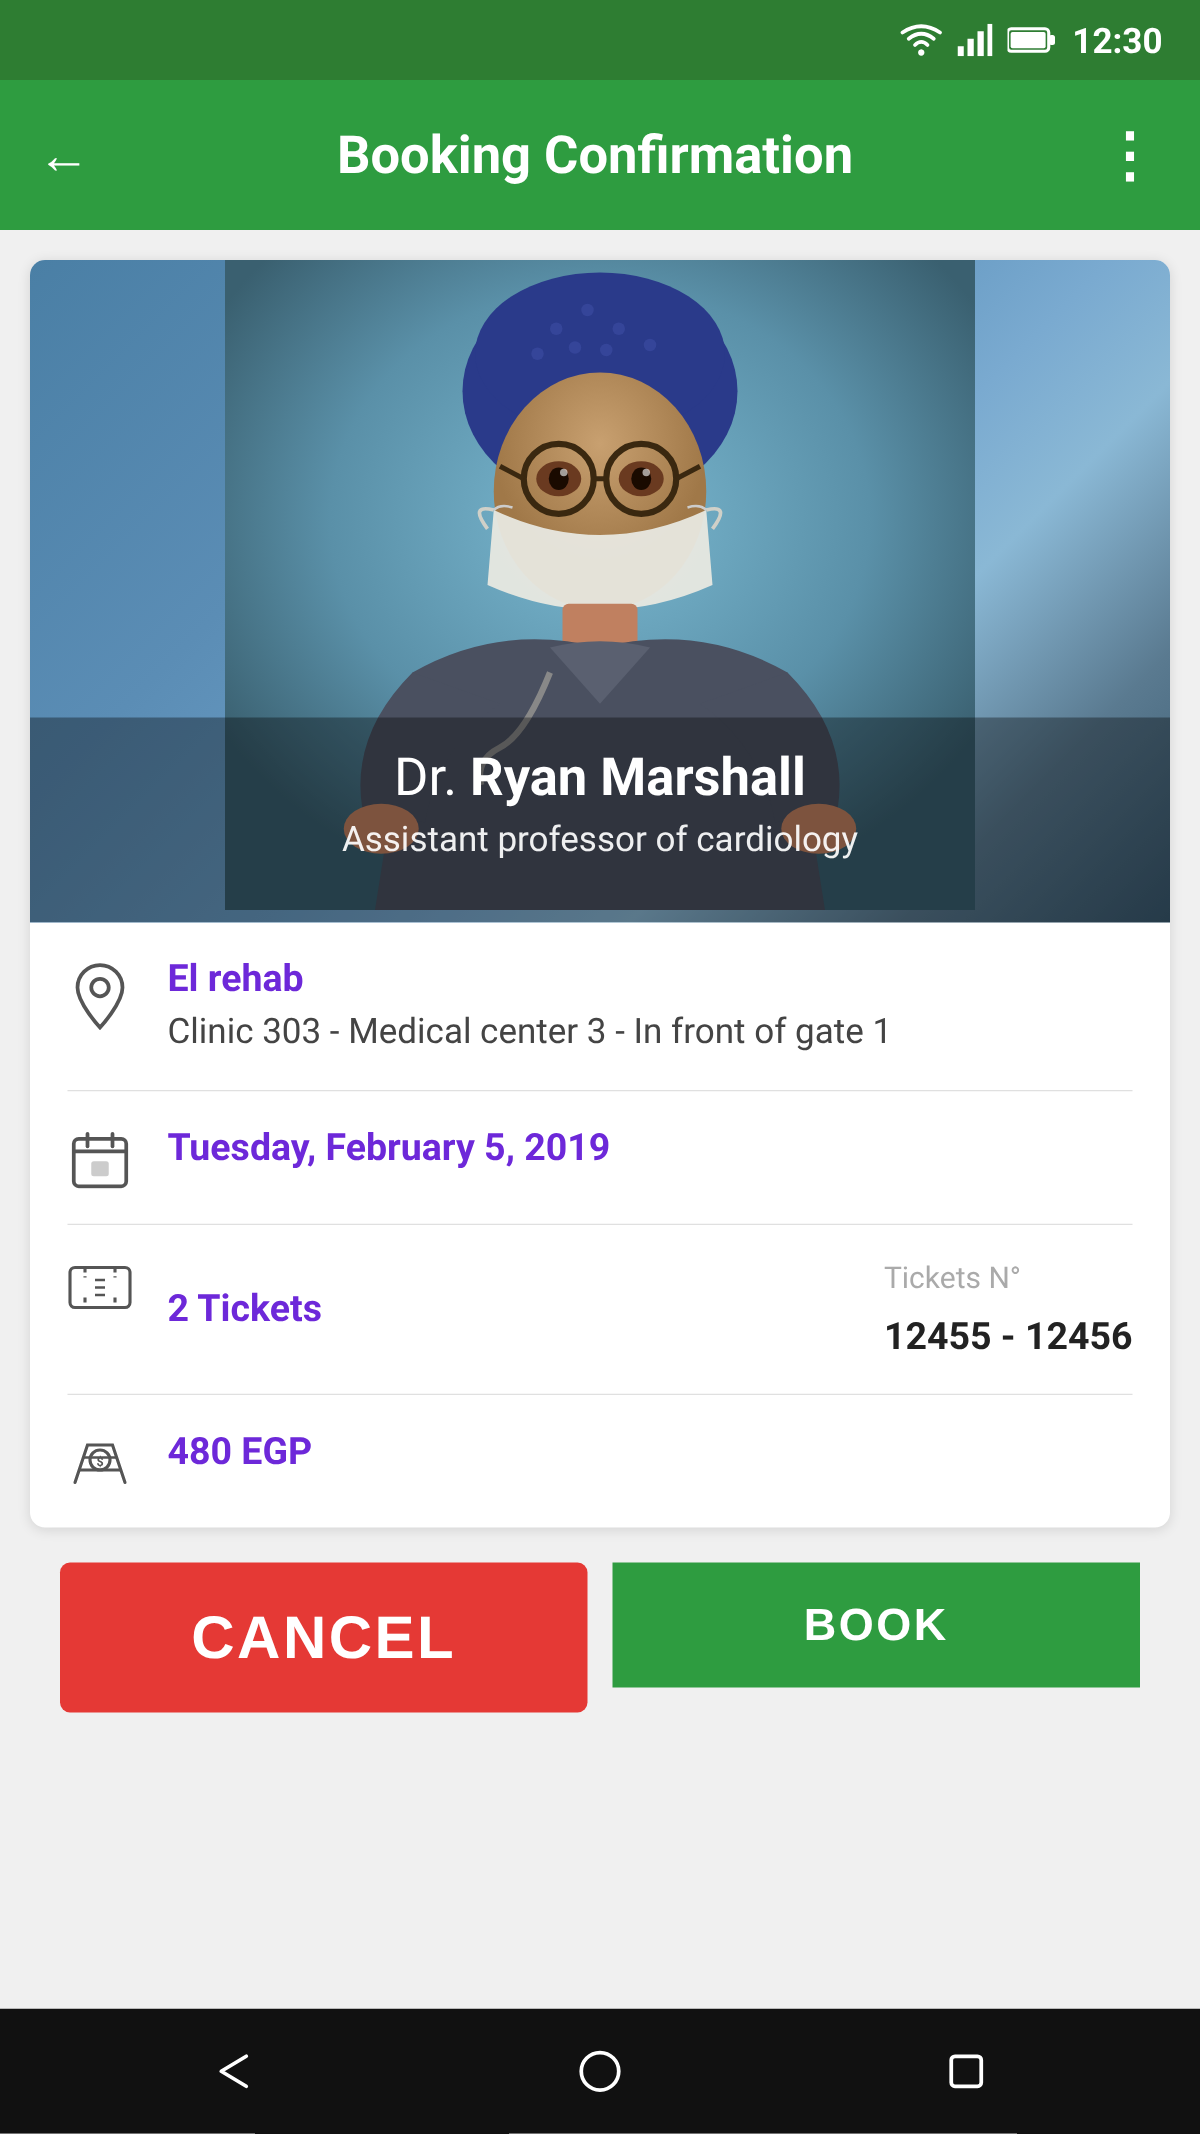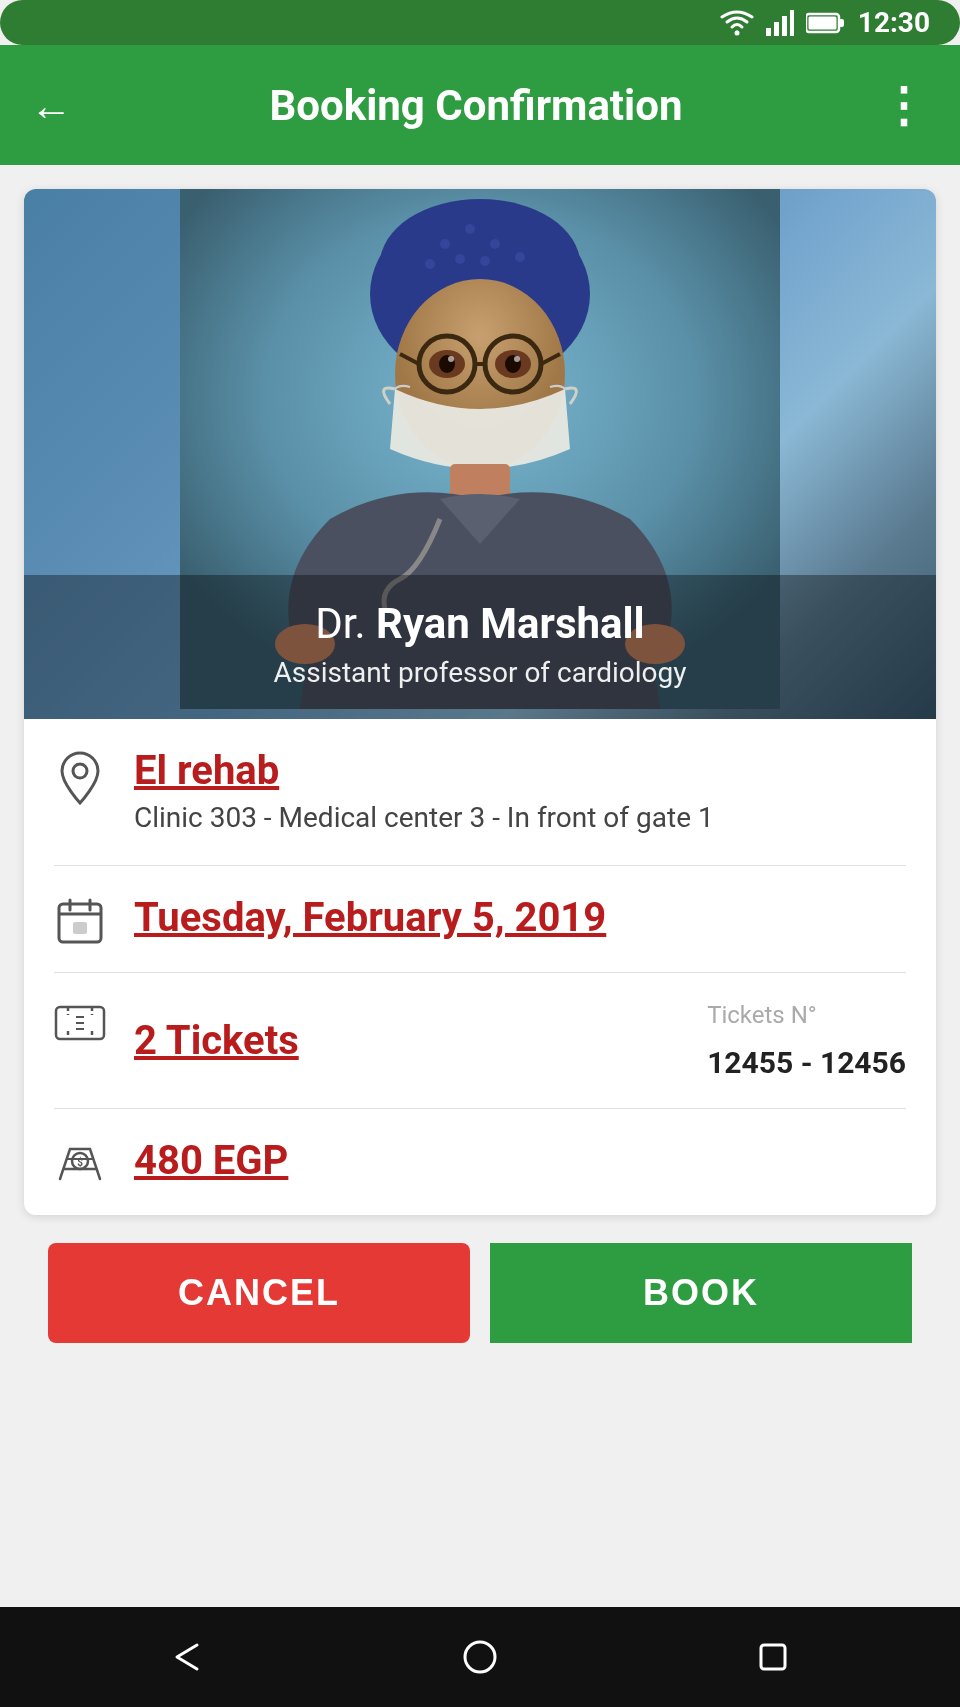--- a/index.html
+++ b/index.html
@@ -8,28 +8,27 @@
       height: 1707px;
       background: #f0f0f0;
       font-family: 'Roboto', Arial, sans-serif;
       overflow: hidden;
       position: relative;
     }
 
     
     .status-bar {
       width: 100%;
-      height: 45px;
+      height: 64px;
       background: #2e7d32;
       display: flex;
       align-items: center;
       justify-content: flex-end;
       padding: 0 30px;
       gap: 16px;
-      border-radius: 23px;
     }
     .status-icons {
       display: flex;
       align-items: center;
       gap: 12px;
     }
     .status-time {
       color: white;
       font-size: 28px;
       font-weight: bold;
@@ -92,21 +91,21 @@
       padding-bottom: 40px;
       overflow: hidden;
     }
 
     .doctor-overlay {
       position: absolute;
       bottom: 0;
       left: 0;
       right: 0;
       background: rgba(0,0,0,0.35);
-      padding: 24px 30px 30px;
+      padding: 24px 30px 50px;
       text-align: center;
     }
     .doctor-name {
       color: white;
       font-size: 42px;
       font-weight: 400;
     }
     .doctor-name strong {
       font-weight: bold;
     }
@@ -135,24 +134,23 @@
       flex-shrink: 0;
       display: flex;
       align-items: flex-start;
       justify-content: center;
       padding-top: 4px;
     }
     .info-content {
       flex: 1;
     }
     .info-title {
-      font-size: 40px;
-      font-weight: bold;
-      color: #b91c1c;
-      text-decoration: underline;
+      font-size: 30px;
+      font-weight: bold;
+      color: #6d28d9;
     }
     .info-subtitle {
       font-size: 28px;
       color: #444;
       margin-top: 4px;
       line-height: 1.4;
     }
     .ticket-row {
       display: flex;
       align-items: center;
@@ -174,26 +172,26 @@
     }
 
     
     .button-row {
       display: flex;
       gap: 20px;
       padding: 28px 24px;
     }
     .btn-cancel {
       flex: 1;
-      height: 100px;
+      height: 120px;
       background: #e53935;
       border: none;
       border-radius: 8px;
       color: white;
-      font-size: 36px;
+      font-size: 48px;
       font-weight: bold;
       letter-spacing: 2px;
       cursor: pointer;
     }
     .btn-book {
       flex: 1;
       height: 100px;
       background: #2e9c40;
       border: none;
       border-radius: 0;

